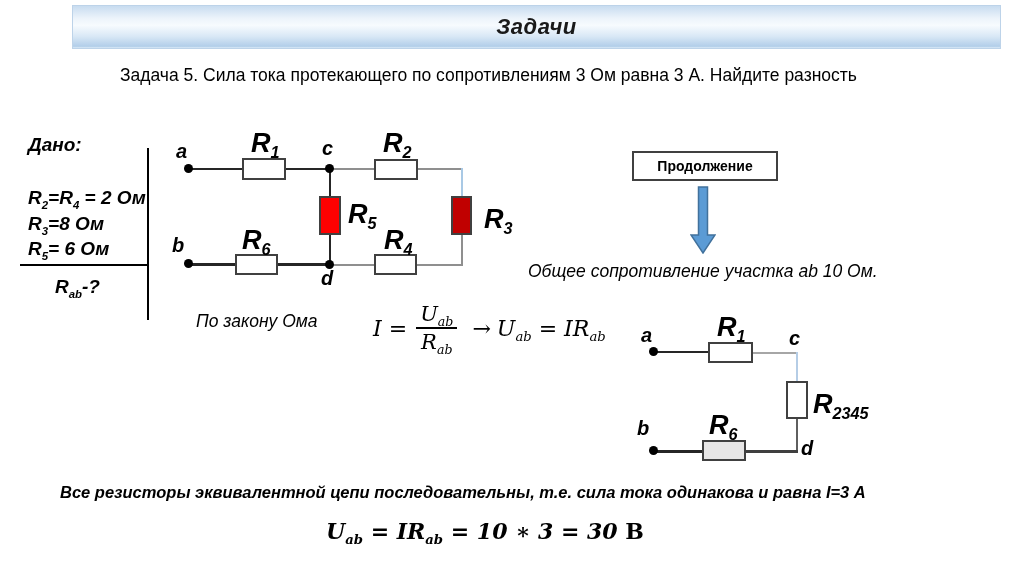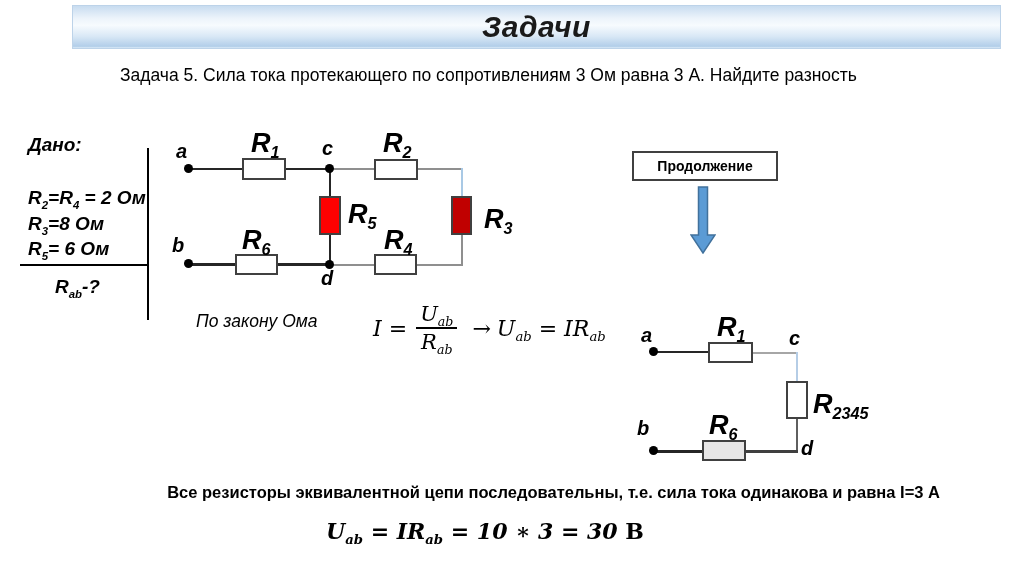--- a/index.html
+++ b/index.html
@@ -4,21 +4,21 @@
 <style>
   html,body{margin:0;padding:0;background:#fff;}
   .slide{position:relative;width:1024px;height:574px;background:#ffffff;overflow:hidden;
          font-family:"Liberation Sans",sans-serif;color:#000;}
   .abs{position:absolute;}
 
   
   .header{left:72px;top:5px;width:927px;height:42px;
     background:linear-gradient(180deg,#c8dcf0 0%,#edf4fb 30%,#f7fbfe 46%,#d9e8f6 72%,#b2cee9 96%,#dcebf7 100%);
     border:1px solid #bdd3e9;display:flex;align-items:center;justify-content:center;}
-  .title{font-size:30px;font-weight:bold;font-style:italic;color:#1a1a1a;letter-spacing:.5px;}
+  .title{font-size:22px;font-weight:bold;font-style:italic;color:#1a1a1a;letter-spacing:.5px;}
 
   
   .problem{left:120px;top:62px;width:840px;font-size:17.5px;line-height:26px;color:#000;}
 
   
   .given{font-style:italic;font-weight:bold;font-size:19px;}
   .given-heading{left:28px;top:134px;}
   .given-item{left:28px;height:26px;}
   .given-q{left:55px;top:276px;}
   .vline{left:147px;top:148px;width:2px;height:172px;background:#000;}
@@ -41,22 +41,22 @@
   
   .ohm-label{left:196px;top:311px;font-style:italic;font-size:17.5px;}
   .ohm-formula{left:373px;top:302px;display:flex;align-items:center;
     font-family:"DejaVu Serif",serif;font-style:italic;font-size:22px;}
   .frac{display:inline-flex;flex-direction:column;align-items:center;margin:0 9px;font-size:21px;}
   .frac .num{padding:0 4px 1px 4px;border-bottom:2px solid #000;}
   .frac .den{padding:1px 4px 0 4px;}
   .ohm-arrow{margin:0 6px;}
 
   
-  .conclusion{left:60px;top:483px;width:880px;text-align:right;
-    font-weight:bold;font-size:16.5px;}
+  .conclusion{left:60px;top:483px;width:880px;text-align:left;
+    font-style:italic;font-weight:bold;font-size:16.5px;}
   .final-formula{left:60px;top:518px;width:850px;text-align:center;
     font-family:"DejaVu Serif",serif;font-style:italic;font-weight:bold;font-size:22px;}
   .final-formula .unit{font-style:normal;}
 </style>
 </head>
 <body>
 
 <div class="slide">
 
   <div class="abs header">
@@ -106,20 +106,21 @@
   <div class="abs clabel" style="left:484px;top:204px;">R<sub>3</sub></div>
   <div class="abs clabel" style="left:242px;top:225px;">R<sub>6</sub></div>
   <div class="abs clabel" style="left:384px;top:225px;">R<sub>4</sub></div>
 
   <div class="abs continue">
     <span>Продолжение</span>
   </div>
   <svg class="abs" style="left:690px;top:186px;" width="26" height="68" viewBox="0 0 26 68">
     <polygon points="8.5,1 17.5,1 17.5,49 25,49 13,67 1,49 8.5,49" stroke="#41719c" stroke-width="1.5" fill="#5b9bd5"></polygon>
   </svg>
+  <div class="abs result-text">Общее сопротивление участка ab 10 Ом.</div>
 
   <div class="abs ohm-label">По закону Ома</div>
   <div class="abs ohm-formula">
     <span>I =</span>
     <span class="frac">
       <span class="num">U<sub>ab</sub></span>
       <span class="den">R<sub>ab</sub></span>
     </span>
     <span class="ohm-arrow">→</span>
     <span>U<sub>ab</sub> = IR<sub>ab</sub></span>

